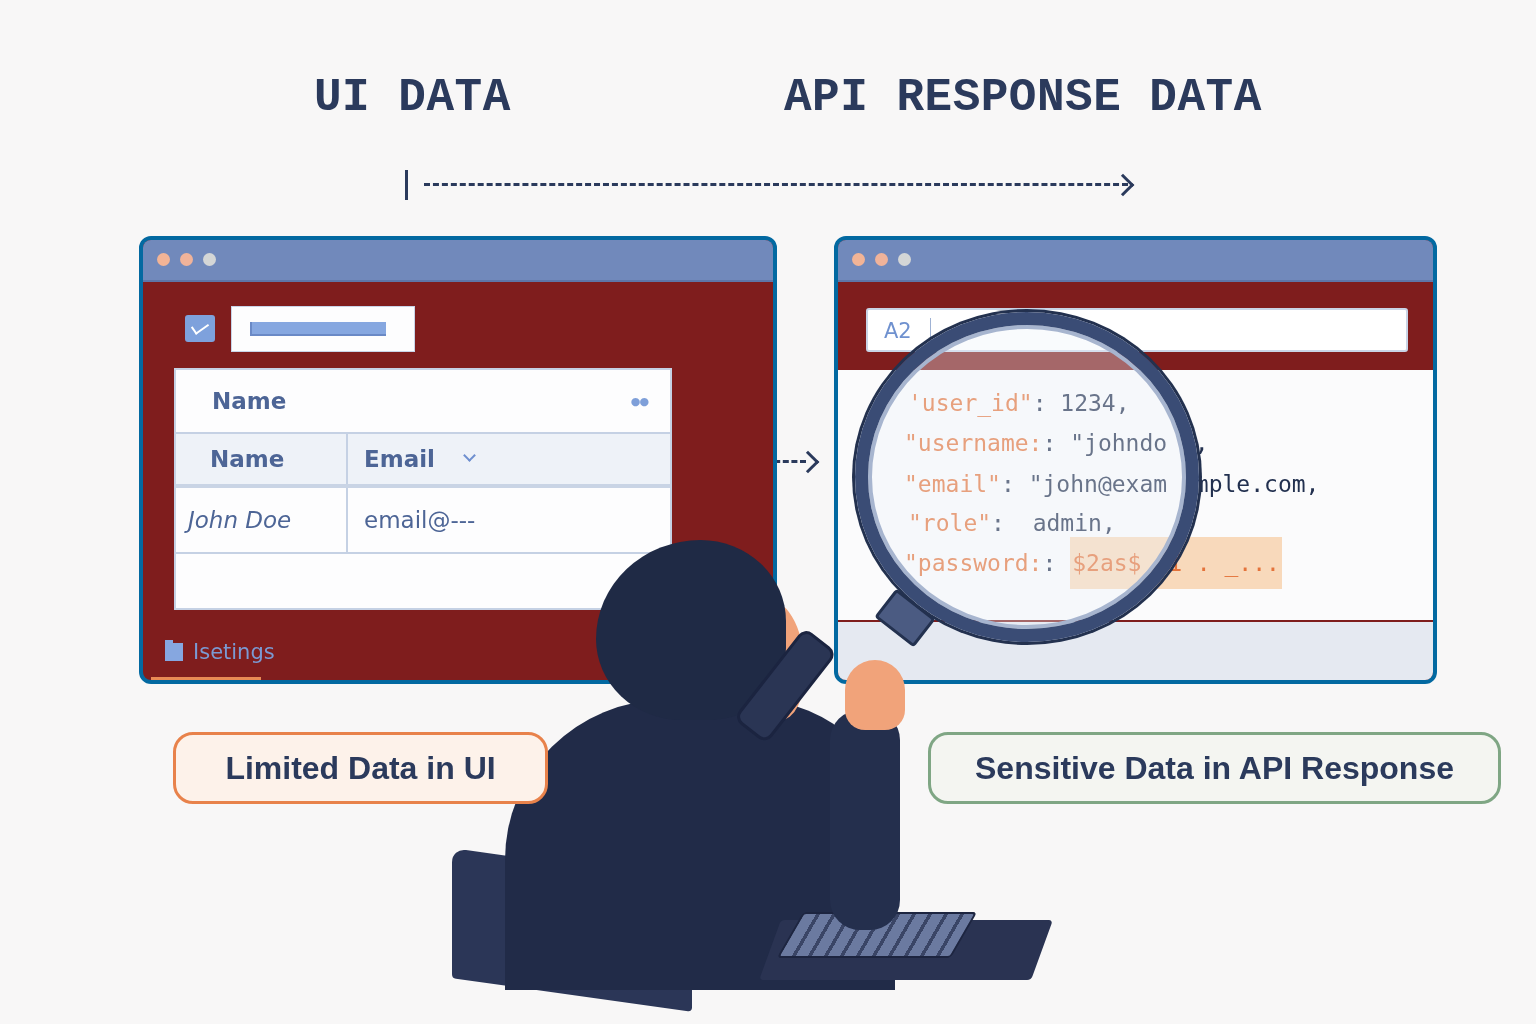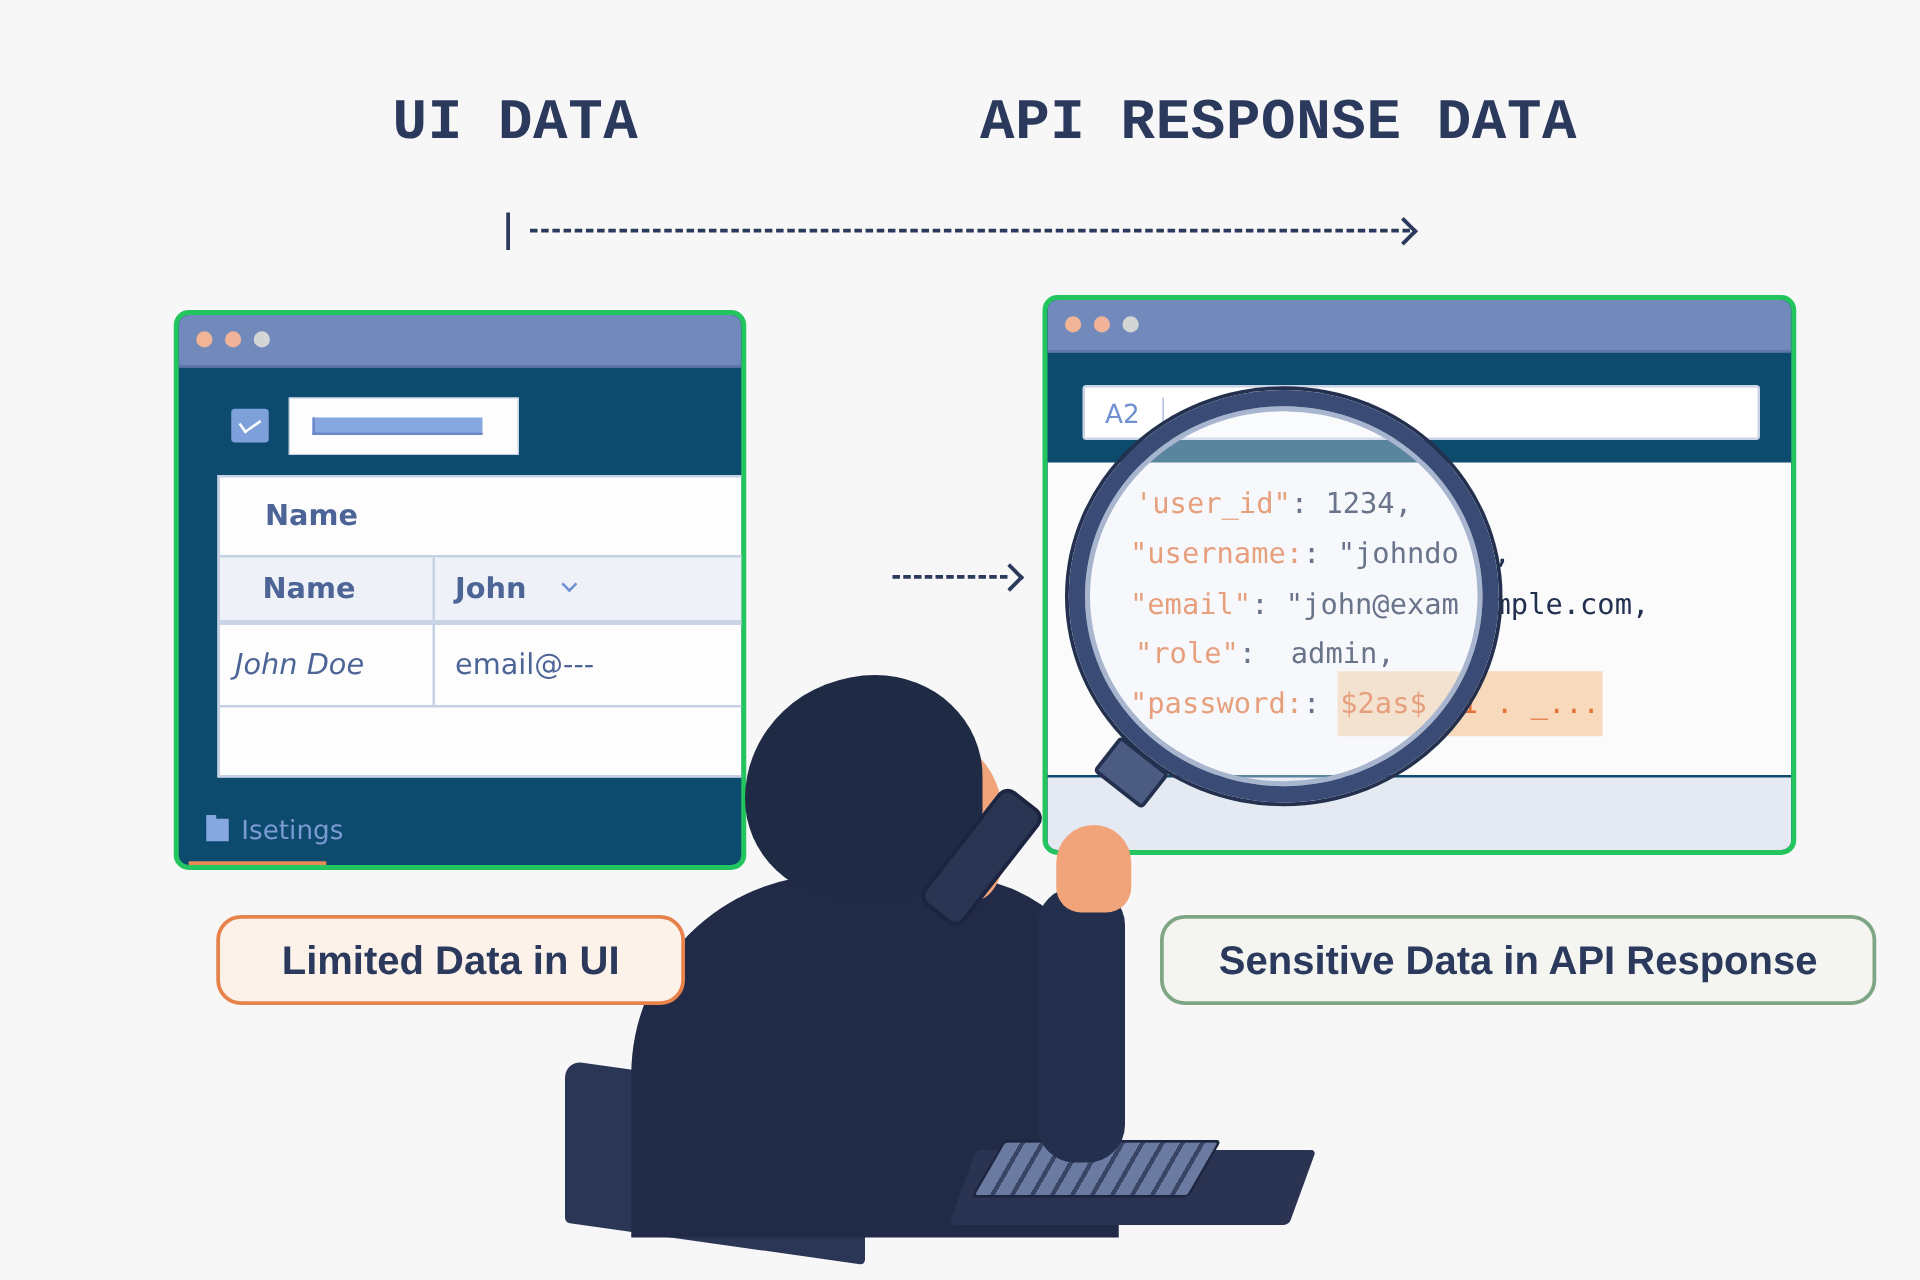--- a/index.html
+++ b/index.html
@@ -3,25 +3,25 @@
 <meta charset="utf-8">
 <style>
   html,body{margin:0;padding:0;}
   body{width:1536px;height:1024px;background:#f8f7f7;position:relative;overflow:hidden;font-family:"DejaVu Sans","Liberation Sans",sans-serif;color:#2b3a5c;}
   .heading{position:absolute;top:72px;font-family:Liberation Mono, monospace;font-weight:700;font-size:46px;color:#2b3a5c;letter-spacing:0.5px;}
   #h-ui{left:314px;}
   #h-api{left:784px;}
   .dash-h{position:absolute;height:0;border-top:3px dashed #2b3a5c;}
   .vtick{position:absolute;width:0;border-left:3px solid #2b3a5c;}
   .chev{position:absolute;width:13px;height:13px;border-right:3px solid #2b3a5c;border-top:3px solid #2b3a5c;transform:rotate(45deg);}
-  .window{position:absolute;border:4px solid #22c55e;border-radius:12px;background:#0c4a6e;overflow:hidden;box-sizing:border-box;}
+  .window{position:absolute;border:4px solid #0369a1;border-radius:12px;background:#7f1d1d;overflow:hidden;box-sizing:border-box;}
   .titlebar{height:40px;background:#7189bb;position:relative;border-bottom:2px solid #5e76a8;}
   .dot{position:absolute;top:13px;width:13px;height:13px;border-radius:50%;}
   .d1{left:14px;background:#f2b496;} .d2{left:37px;background:#f0b39a;} .d3{left:60px;background:#d4d6d6;}
-  #win-ui{left:139px;top:248px;width:458px;height:448px;}
+  #win-ui{left:139px;top:236px;width:638px;height:448px;}
   #win-api{left:834px;top:236px;width:603px;height:448px;}
   .mail-icon{position:absolute;left:42px;top:75px;width:30px;height:27px;background:#7ea1dc;border-radius:3px;}
   .mail-icon:before{content:"";position:absolute;left:7px;top:7px;width:14px;height:7px;border-left:2px solid #fff;border-bottom:2px solid #fff;transform:rotate(-35deg);}
   .search-box{position:absolute;left:88px;top:66px;width:184px;height:46px;background:#fdfdfe;border:1px solid #c8d4e8;box-sizing:border-box;}
   .search-bar{position:absolute;left:18px;top:15px;width:134px;height:12px;background:#86a7e0;border-left:2px solid #6a89c6;border-bottom:2px solid #6a89c6;}
   .table{position:absolute;left:31px;top:128px;width:498px;height:242px;background:#fdfdfe;border:2px solid #c5d1e4;box-sizing:border-box;}
   .tbl-title{position:absolute;left:36px;top:18px;font-size:23px;font-weight:700;color:#4d6596;}
   .hearts{position:absolute;right:22px;top:25px;color:#7e9fd9;font-size:11px;letter-spacing:-1px;}
   .thead{position:absolute;left:0;top:62px;width:100%;height:56px;background:#eef2f8;border-top:2px solid #c5d1e4;border-bottom:4px solid #c9d4e5;box-sizing:border-box;}
   .trow{position:absolute;left:0;top:118px;width:100%;height:66px;border-bottom:2px solid #c5d1e4;box-sizing:border-box;}
@@ -85,21 +85,21 @@
     <div class="search-bar"></div>
   </div>
   <div class="table">
     <div class="tbl-title">Name</div>
     <div class="hearts">●●</div>
     <div class="thead">
       <div class="cell c1">
           <span>Name</span>
         </div>
       <div class="cell c2">
-          <span>John</span>
+          <span>Email</span>
           <span class="sort-chev"></span>
         </div>
     </div>
     <div class="trow">
       <div class="cell c1">John Doe</div>
       <div class="cell c2">email@---</div>
     </div>
   </div>
   <div class="settings">
     <span class="folder-icon"></span>

